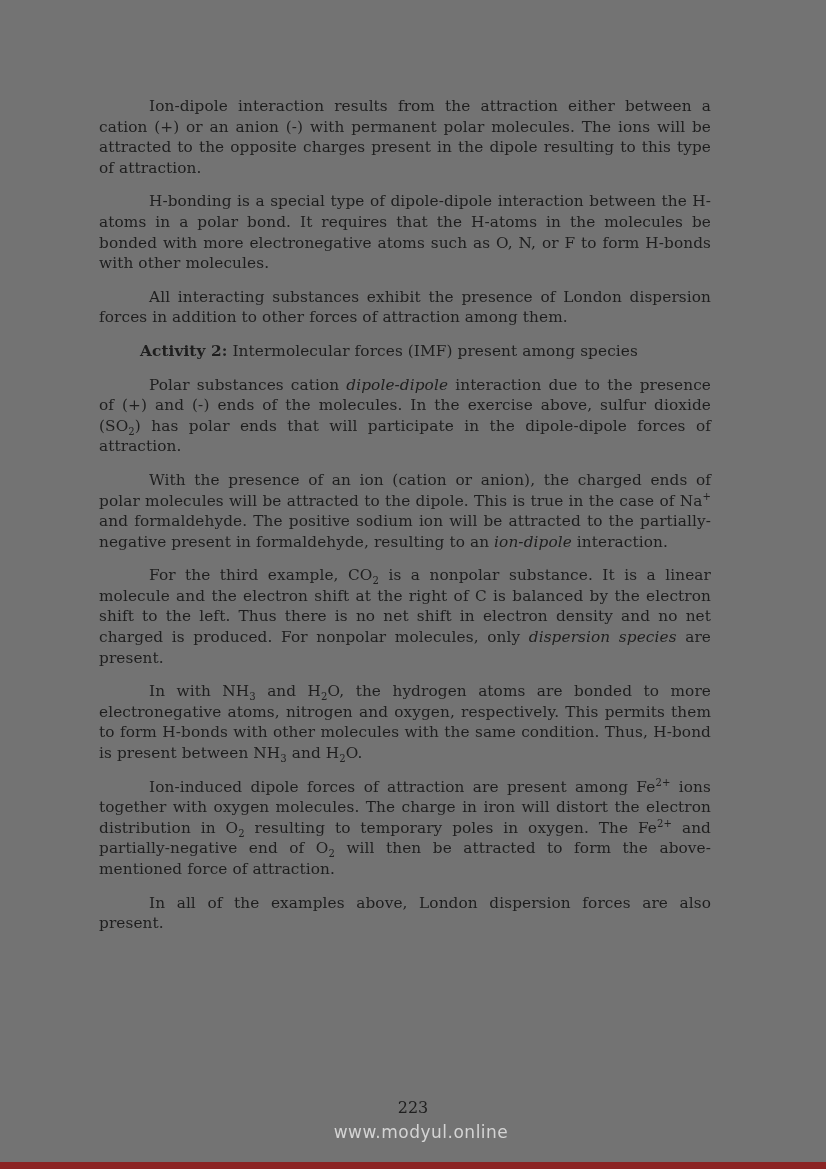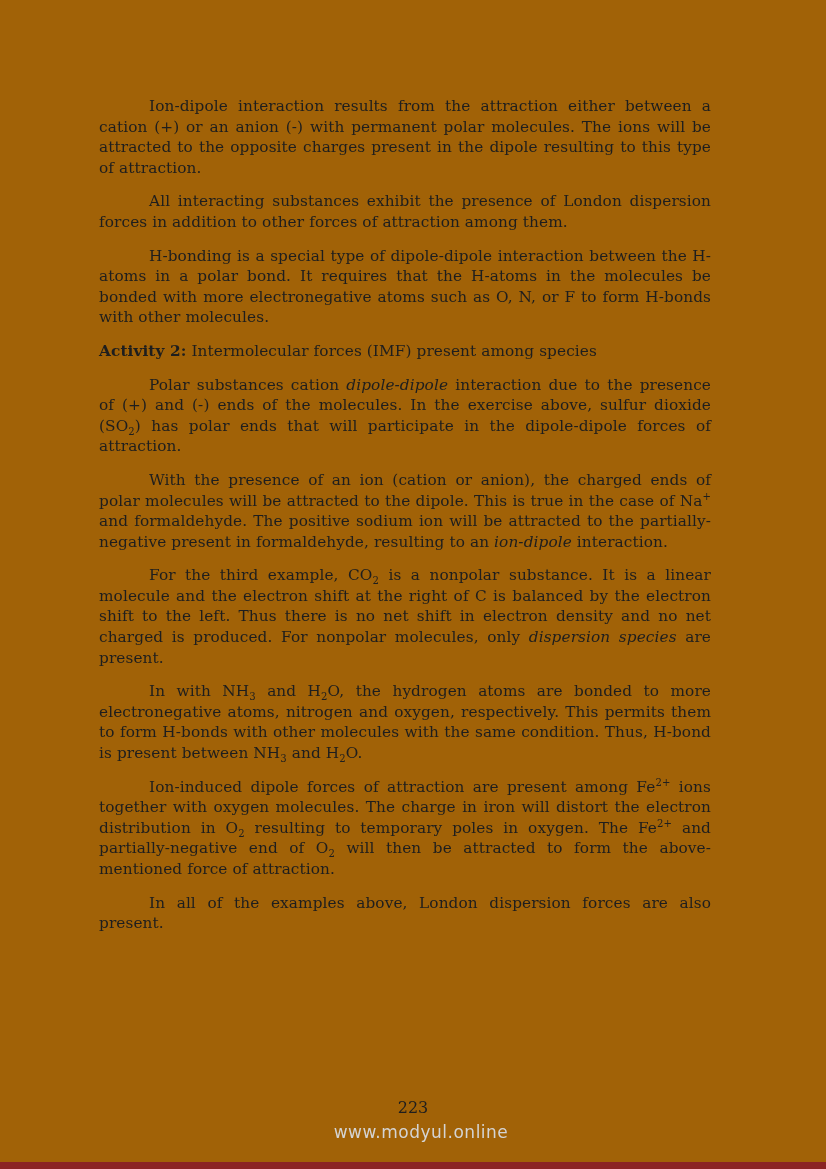--- a/index.html
+++ b/index.html
@@ -8,41 +8,42 @@
     width: 826px;
     height: 1169px;
     background: #ffffff;
     position: relative;
     overflow: hidden;
     font-family: "DejaVu Serif", serif;
   }
   .page {
     position: absolute;
     inset: 0;
-    background: #a16207;
+    background: #737373;
   }
   .content {
     position: absolute;
     left: 99px;
     top: 96px;
     width: 612px;
   }
   p.para {
     margin: 0 0 13px 0;
     font-size: 15.3px;
     line-height: 20.6px;
     color: #1e1e1e;
     text-align: justify;
     letter-spacing: 0.1px;
   }
   p.para.body { text-indent: 50px; }
   p.para.heading {
     text-indent: 0;
     text-align: left;
     margin-top: 3px;
+    margin-left: 41px;
   }
   p.para b { font-weight: bold; }
   p.para i { font-style: italic; }
   p.para sub, p.para sup {
     font-size: 66%;
     line-height: 0;
   }
   .footer {
     position: absolute;
     left: 0;
@@ -72,22 +73,22 @@
   }
 </style>
 </head>
 <body>
 
 <div class="page">
 
   <main class="content">
 
   <p class="para body"><span>Ion-dipole interaction results from the attraction either between a cation (+) or an anion (-) with permanent polar molecules. The ions will be attracted to the opposite charges present in the dipole resulting to this type of attraction.</span></p>
+      <p class="para body"><span>H-bonding is a special type of dipole-dipole interaction between the H-atoms in a polar bond. It requires that the H-atoms in the molecules be bonded with more electronegative atoms such as O, N, or F to form H-bonds with other molecules.</span></p>
       <p class="para body"><span>All interacting substances exhibit the presence of London dispersion forces in addition to other forces of attraction among them.</span></p>
-      <p class="para body"><span>H-bonding is a special type of dipole-dipole interaction between the H-atoms in a polar bond. It requires that the H-atoms in the molecules be bonded with more electronegative atoms such as O, N, or F to form H-bonds with other molecules.</span></p>
       <p class="para heading"><b>Activity 2:</b><span> Intermolecular forces (IMF) present among species</span></p>
       <p class="para body"><span>Polar substances cation </span><i>dipole-dipole</i><span> interaction due to the presence of (+) and (-) ends of the molecules. In the exercise above, sulfur dioxide (SO</span><sub>2</sub><span>) has polar ends that will participate in the dipole-dipole forces of attraction.</span></p>
       <p class="para body"><span>With the presence of an ion (cation or anion), the charged ends of polar molecules will be attracted to the dipole. This is true in the case of Na</span><sup>+</sup><span> and formaldehyde. The positive sodium ion will be attracted to the partially-negative present in formaldehyde, resulting to an </span><i>ion-dipole</i><span> interaction.</span></p>
       <p class="para body"><span>For the third example, CO</span><sub>2</sub><span> is a nonpolar substance. It is a linear molecule and the electron shift at the right of C is balanced by the electron shift to the left. Thus there is no net shift in electron density and no net charged is produced. For nonpolar molecules, only </span><i>dispersion species</i><span> are present.</span></p>
       <p class="para body"><span>In with NH</span><sub>3</sub><span> and H</span><sub>2</sub><span>O, the hydrogen atoms are bonded to more electronegative atoms, nitrogen and oxygen, respectively. This permits them to form H-bonds with other molecules with the same condition. Thus, H-bond is present between NH</span><sub>3</sub><span> and H</span><sub>2</sub><span>O.</span></p>
       <p class="para body"><span>Ion-induced dipole forces of attraction are present among Fe</span><sup>2+</sup><span> ions together with oxygen molecules. The charge in iron will distort the electron distribution in O</span><sub>2</sub><span> resulting to temporary poles in oxygen. The Fe</span><sup>2+</sup><span> and partially-negative end of O</span><sub>2</sub><span> will then be attracted to form the above-mentioned force of attraction.</span></p>
       <p class="para body"><span>In all of the examples above, London dispersion forces are also present.</span></p>
     </main>
 
   <div class="footer page-number">223</div>

